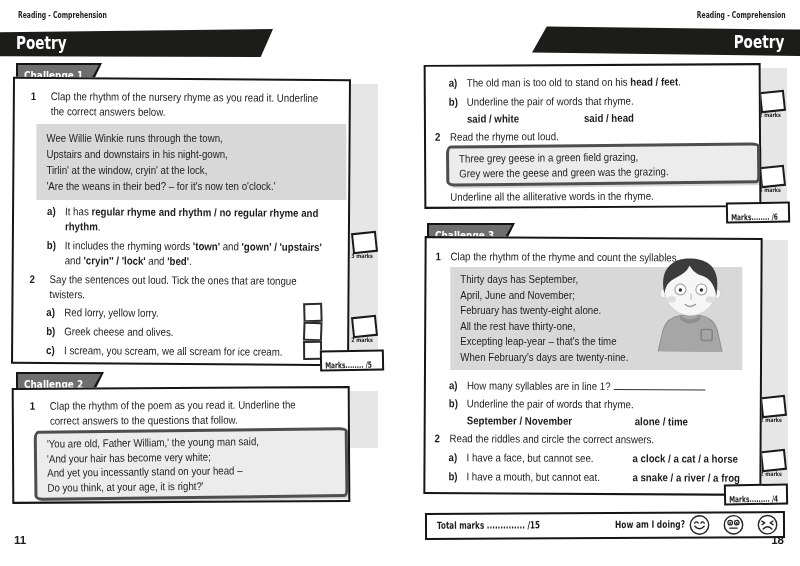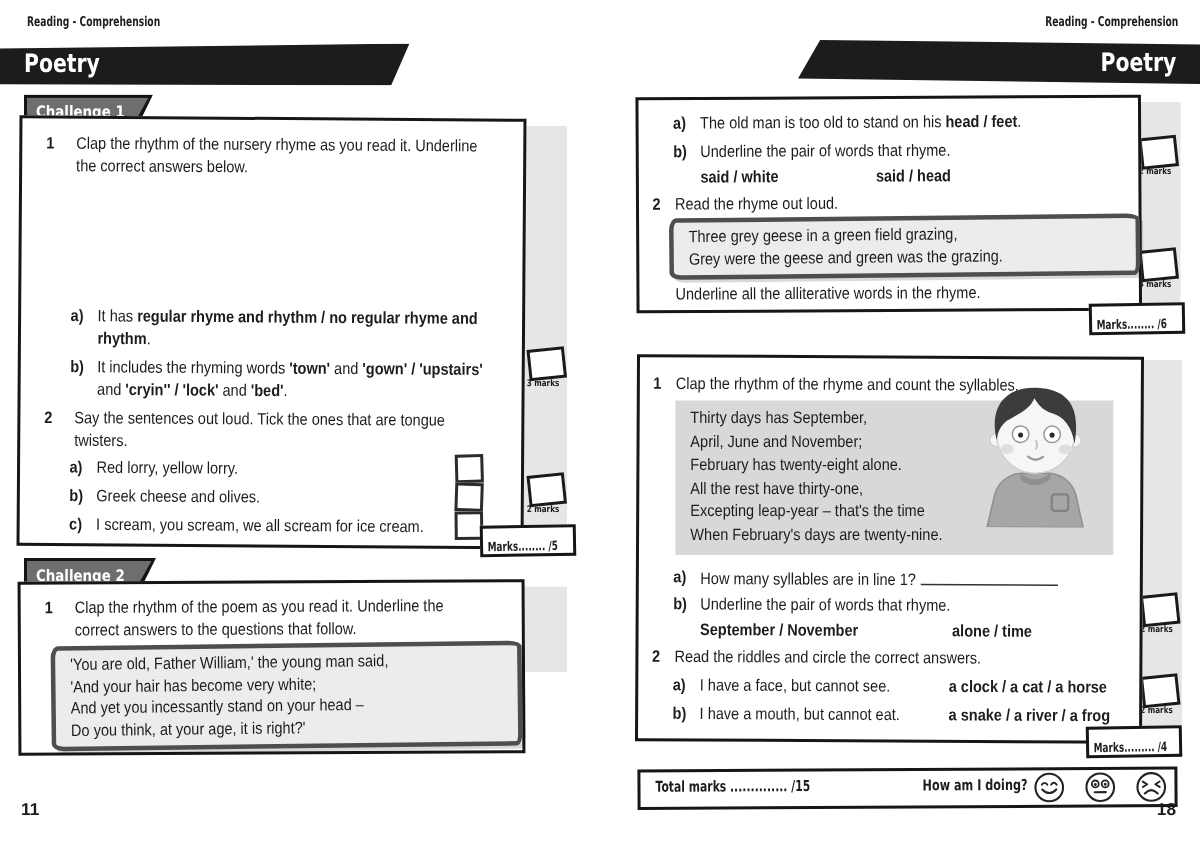--- a/index.html
+++ b/index.html
@@ -57,20 +57,26 @@
     <span class="tab-in">
       <span class="tabtxt hand">Challenge 1</span>
     </span>
   </div>
 
   <div class="cbox" style="left:12px;top:78px;width:334px;height:283px;transform:rotate(0.4deg)">
     <b class="ln lb" style="left:16px;top:10px">1</b>
     <div class="ln" style="left:36px;top:10px">Clap the rhythm of the nursery rhyme as you read it. Underline</div>
     <div class="ln" style="left:36px;top:25px">the correct answers below.</div>
 
+    <div class="poembox" style="left:22px;top:44px;width:290px;transform:rotate(-0.4deg)">
+      <div class="cond">Wee Willie Winkie runs through the town,</div>
+      <div class="cond">Upstairs and downstairs in his night-gown,</div>
+      <div class="cond">Tirlin' at the window, cryin' at the lock,</div>
+      <div class="cond">'Are the weans in their bed? – for it's now ten o'clock.'</div>
+    </div>
 
     <b class="ln lb" style="left:33px;top:125px">a)</b>
     <div class="ln" style="left:51px;top:125px"><span>It has </span><b>regular rhyme and rhythm / no regular rhyme and</b></div>
     <div class="ln" style="left:51px;top:140px"><b>rhythm</b><span>.</span></div>
 
     <b class="ln lb" style="left:33px;top:159px">b)</b>
     <div class="ln" style="left:51px;top:159px"><span>It includes the rhyming words </span><b>'town'</b><span> and </span><b>'gown' / 'upstairs'</b></div>
     <div class="ln" style="left:51px;top:174px"><span>and </span><b>'cryin'' / 'lock'</b><span> and </span><b>'bed'</b><span>.</span></div>
 
     <b class="ln lb" style="left:16px;top:193px">2</b>
@@ -155,20 +161,25 @@
   <div class="marksbox" style="left:326px;top:202px">
     <span class="marksin hand">Marks........ /6</span>
   </div>
 
   <div class="mstrip" style="left:357px;top:240px;width:31px;height:252px"></div>
   <div class="marktag" style="left:361px;top:396px"></div>
   <div class="mtlabel hand" style="left:352px;top:416px">2 marks</div>
   <div class="marktag" style="left:361px;top:450px"></div>
   <div class="mtlabel hand" style="left:352px;top:470px">2 marks</div>
 
+  <div class="tab" style="left:27px;top:223px;width:88px;height:23px">
+    <span class="tab-in">
+      <span class="tabtxt hand">Challenge 3</span>
+    </span>
+  </div>
 
   <div class="cbox" style="left:24px;top:237px;width:334px;height:254px;transform:rotate(0.3deg)">
     <b class="ln lb" style="left:9px;top:11px">1</b>
     <div class="ln" style="left:24px;top:11px">Clap the rhythm of the rhyme and count the syllables.</div>
 
     <div class="poembox" style="left:24px;top:28px;width:272px;padding:5px 10px;transform:rotate(-0.3deg)">
       <div class="cond" style="line-height:15.5px">Thirty days has September,</div>
       <div class="cond" style="line-height:15.5px">April, June and November;</div>
       <div class="cond" style="line-height:15.5px">February has twenty-eight alone.</div>
       <div class="cond" style="line-height:15.5px">All the rest have thirty-one,</div>

